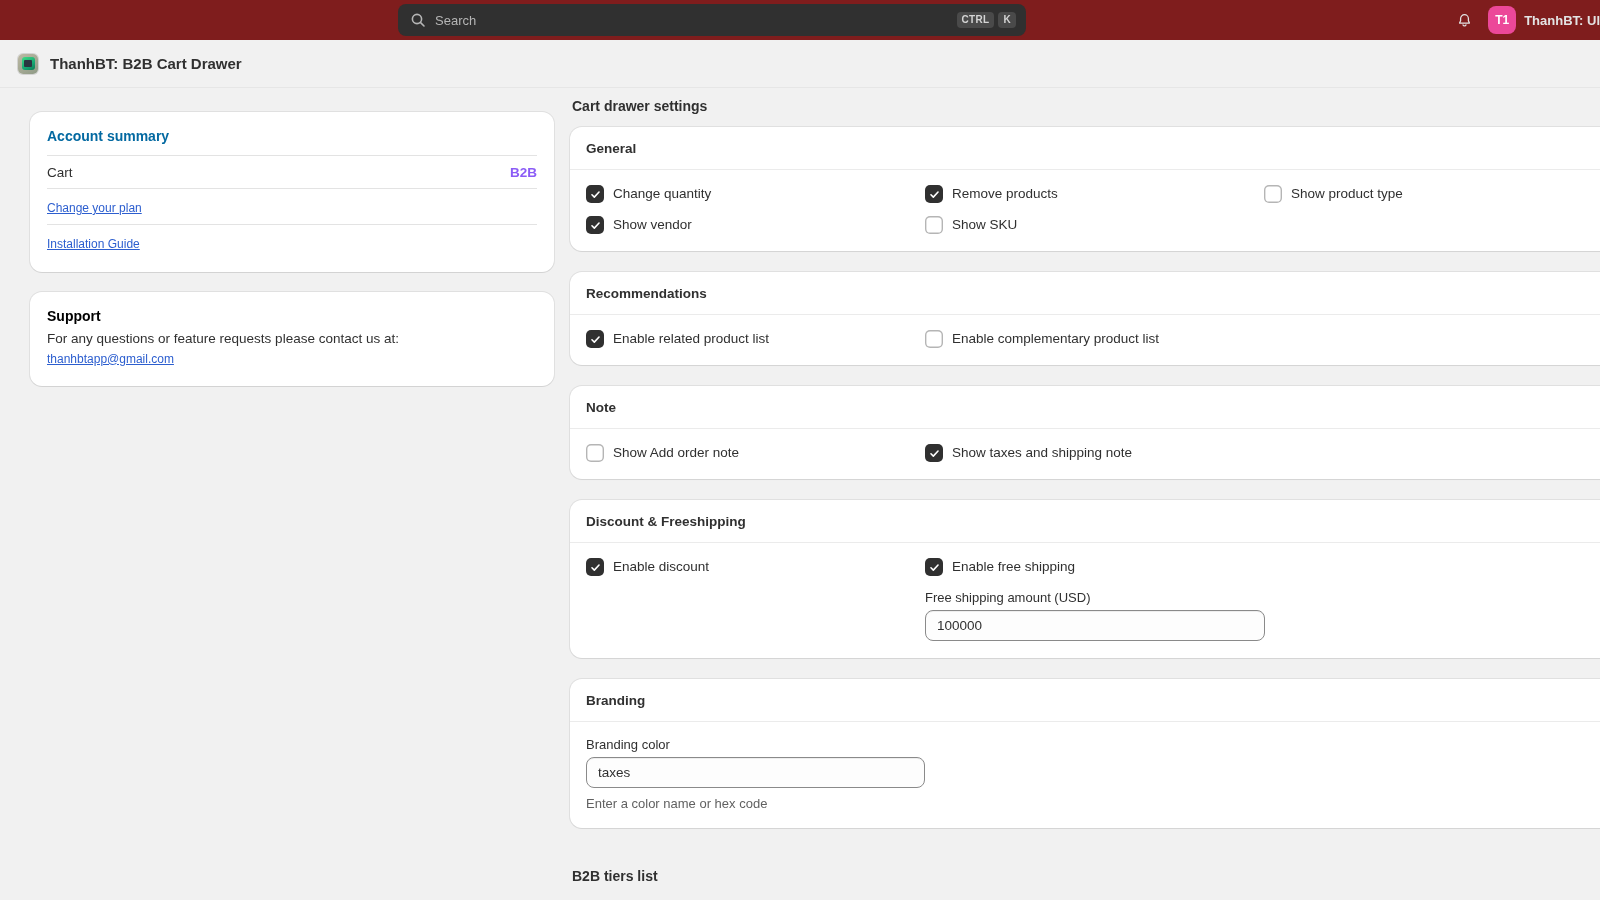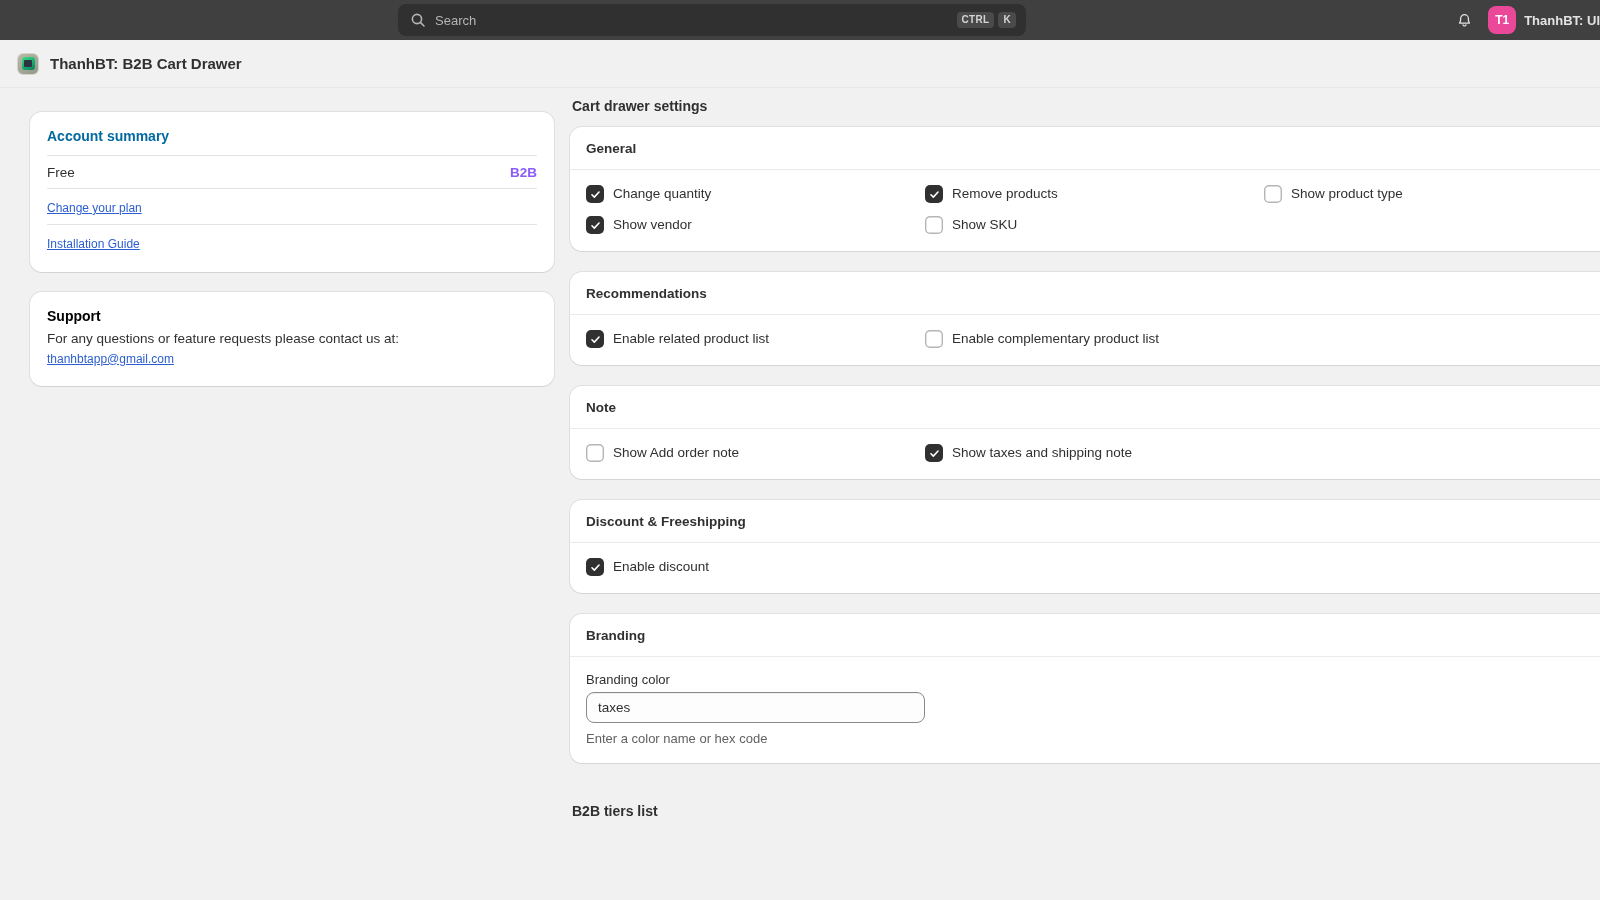--- a/index.html
+++ b/index.html
@@ -9,21 +9,21 @@
     overflow: hidden;
     background: #f1f1f1;
     font-family: "Liberation Sans", sans-serif;
     -webkit-font-smoothing: antialiased;
   }
 
   
   .topbar {
     position: relative;
     height: 40px;
-    background: #404040;
+    background: #7f1d1d;
     display: flex;
     align-items: center;
     justify-content: center;
   }
   .search-wrap {
     position: absolute;
     left: 398px; top: 4px;
     width: 628px; height: 32px;
     background: #303030;
     border-radius: 8px;
@@ -287,21 +287,21 @@
 
 <div class="page">
 
   <div class="left-col">
 
     <div class="card">
       <div class="acct-pad">
         <div class="acct-title">Account summary</div>
         <div class="divider"></div>
         <div class="acct-row">
-          <span>Free</span>
+          <span>Cart</span>
           <span class="val">B2B</span>
         </div>
         <div class="divider"></div>
         <div class="acct-link-row">
           <span class="link">Change your plan</span>
         </div>
         <div class="divider"></div>
         <div class="acct-link-row">
           <span class="link">Installation Guide</span>
         </div>
@@ -416,20 +416,32 @@
           <div>
             <label class="cb-row">
               <span class="cb on">
                 <svg viewBox="0 0 14 14" width="11" height="11" fill="none" stroke="#ffffff" stroke-width="2" stroke-linecap="round" stroke-linejoin="round">
                     <path d="M2.5 7.3l3 3 6-6.4"></path>
                   </svg>
               </span>
               <span class="cb-label">Enable discount</span>
             </label>
           </div>
+          <div>
+            <label class="cb-row">
+              <span class="cb on">
+                <svg viewBox="0 0 14 14" width="11" height="11" fill="none" stroke="#ffffff" stroke-width="2" stroke-linecap="round" stroke-linejoin="round">
+                    <path d="M2.5 7.3l3 3 6-6.4"></path>
+                  </svg>
+              </span>
+              <span class="cb-label">Enable free shipping</span>
+            </label>
+            <div class="field-label">Free shipping amount (USD)</div>
+            <div class="text-input w-input-ship">100000</div>
+          </div>
           <span></span>
         </div>
       </div>
     </div>
 
     <div class="settings-card">
       <div class="sc-title">Branding</div>
       <div class="sc-div"></div>
       <div class="sc-body">
         <div class="field-label" style="margin-top:0">Branding color</div>

